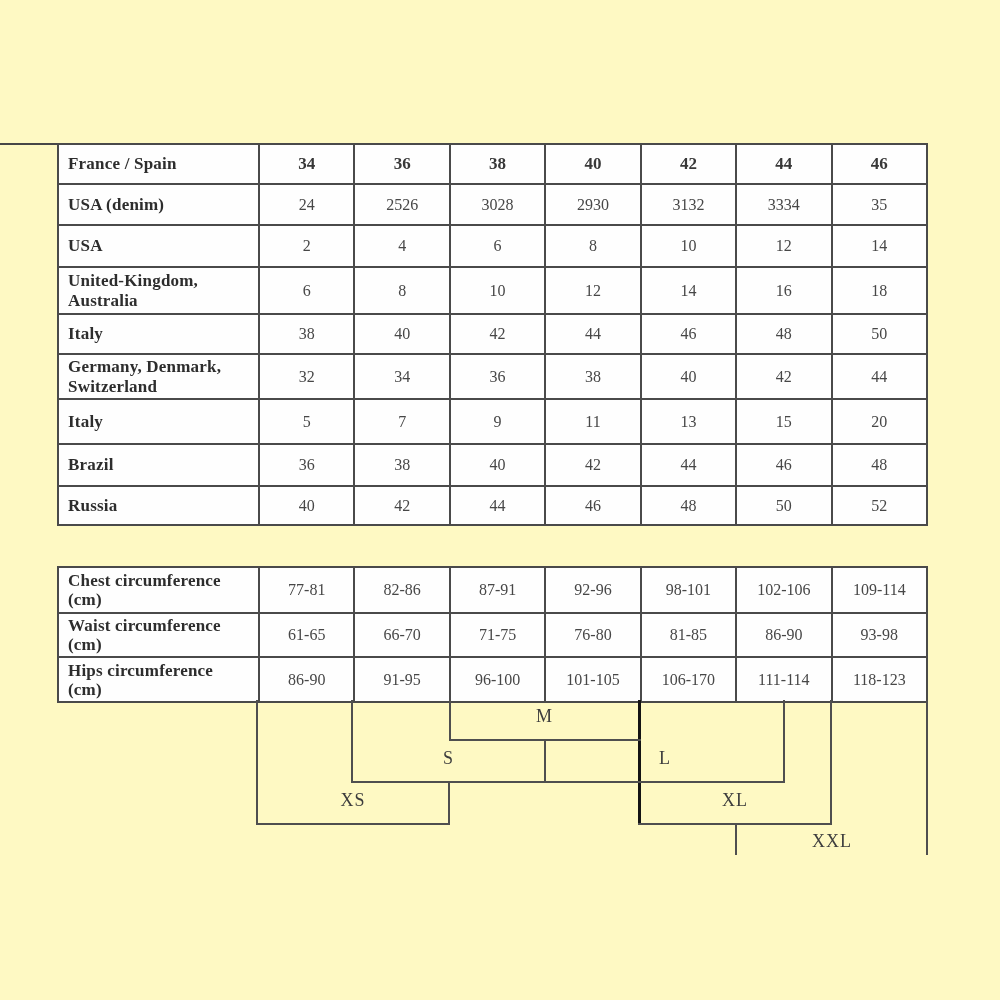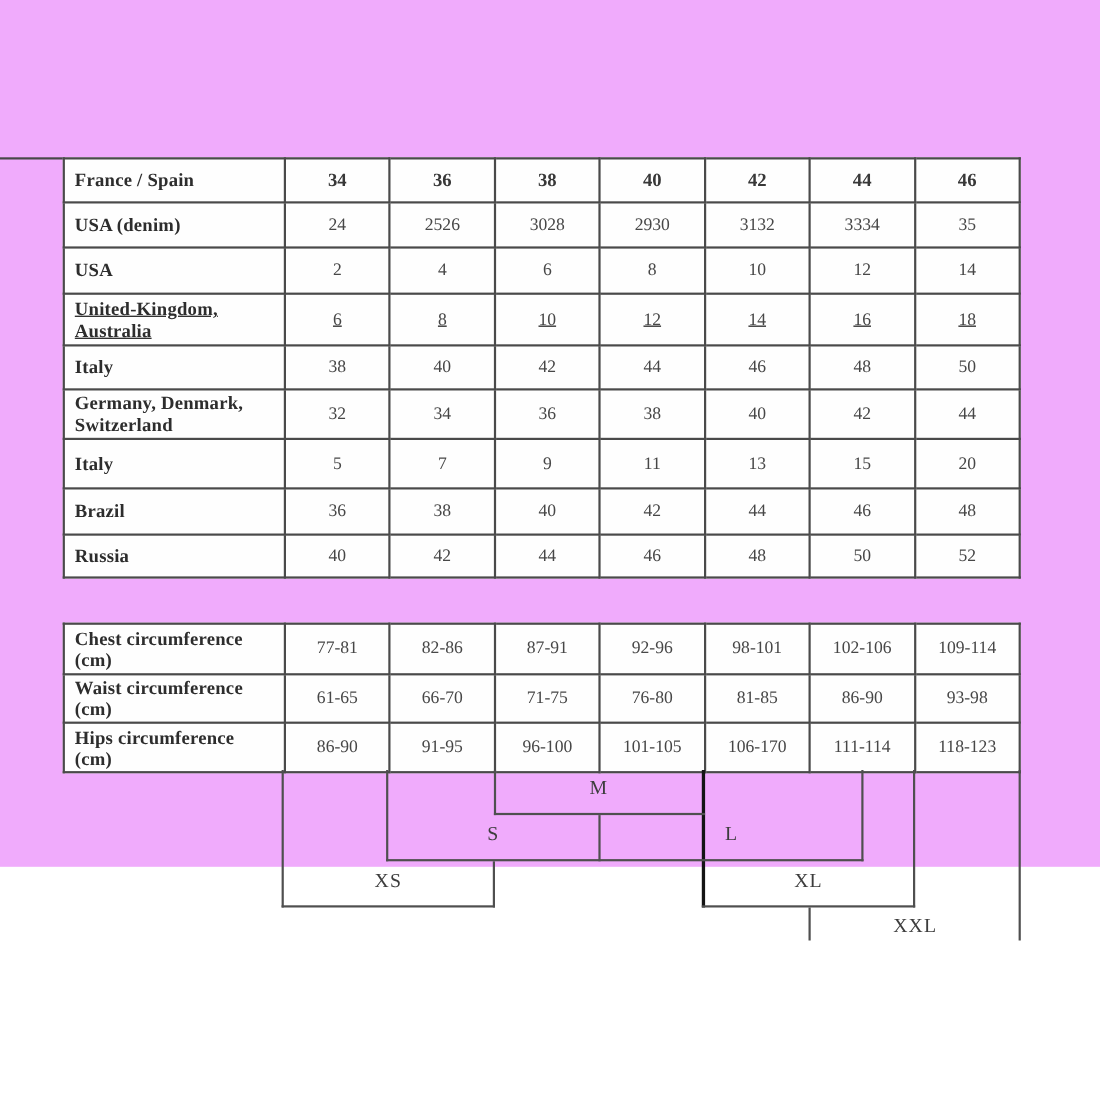--- a/index.html
+++ b/index.html
@@ -1,18 +1,18 @@
 <!DOCTYPE html>
 <html><head>
 <meta charset="utf-8">
 <style>
   html,body{margin:0;padding:0;background:#ffffff;}
   body{width:1000px;height:1000px;position:relative;overflow:hidden;
        font-family:"Liberation Serif","DejaVu Serif",serif;}
-  .canvas{position:absolute;left:0;top:0;width:1000px;height:788px;background:#f0abfc;}
+  .canvas{position:absolute;left:0;top:0;width:1000px;height:1000px;background:#fef9c3;}
 
   
   .top-rule{position:absolute;left:0;top:143px;width:928px;height:2px;background:#474747;}
 
   table.chart-table{position:absolute;border-collapse:collapse;table-layout:fixed;
        width:871px;background:#fefefe;}
   table.chart-table td{border:2px solid #4a4a4a;vertical-align:middle;overflow:hidden;}
   td.label-cell{text-align:left;padding:2px 4px 2px 9px;font-weight:bold;font-size:17px;
        line-height:1.13;color:#2d2d2d;white-space:pre-line;letter-spacing:.2px;}
   td.value-cell{text-align:center;font-size:16px;color:#474747;padding:0;}
@@ -117,21 +117,21 @@
         <tr style="height: 42px; margin-top: 46px;">
           <td class="label-cell">USA</td>
           <td class="value-cell">2</td>
           <td class="value-cell">4</td>
           <td class="value-cell">6</td>
           <td class="value-cell">8</td>
           <td class="value-cell bold-left">10</td>
           <td class="value-cell">12</td>
           <td class="value-cell">14</td>
         </tr>
-        <tr style="height: 47px; text-decoration: underline;">
+        <tr style="height: 47px;">
           <td class="label-cell">United-Kingdom,
 Australia</td>
           <td class="value-cell">6</td>
           <td class="value-cell">8</td>
           <td class="value-cell">10</td>
           <td class="value-cell">12</td>
           <td class="value-cell bold-left">14</td>
           <td class="value-cell">16</td>
           <td class="value-cell">18</td>
         </tr>

